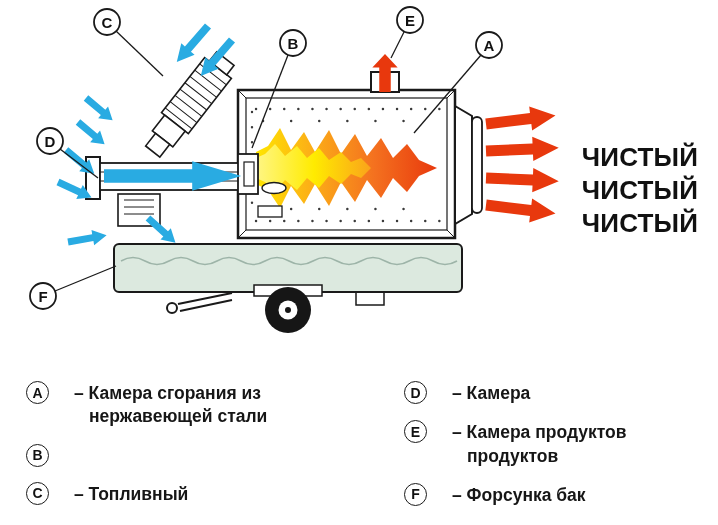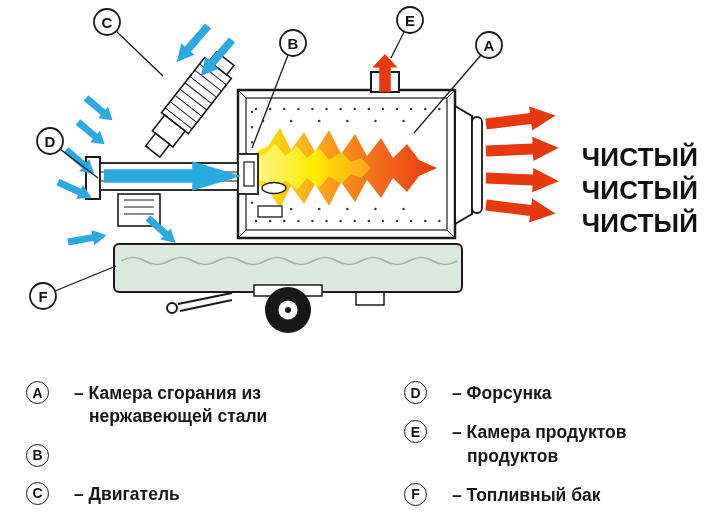--- a/index.html
+++ b/index.html
@@ -173,43 +173,43 @@
         <span class="l1">– Камера сгорания из</span>
         <span class="l2">нержавеющей стали</span>
       </span>
     </div>
     <div class="legend-item">
       <span class="badge">B</span>
     </div>
     <div class="legend-item">
       <span class="badge">C</span>
       <span class="legend-text">
-        <span class="l1">– Двигатель</span>
+        <span class="l1">– Топливный</span>
 
       </span>
     </div>
   </div>
 
   <div class="legend-col legend-right">
     <div class="legend-item">
       <span class="badge">D</span>
       <span class="legend-text">
-        <span class="l1">– Форсунка</span>
+        <span class="l1">– Камера</span>
 
       </span>
     </div>
     <div class="legend-item">
       <span class="badge">E</span>
       <span class="legend-text">
         <span class="l1">– Камера продуктов</span>
         <span class="l2">продуктов</span>
       </span>
     </div>
     <div class="legend-item">
       <span class="badge">F</span>
       <span class="legend-text">
-        <span class="l1">– Топливный бак</span>
+        <span class="l1">– Форсунка бак</span>
 
       </span>
     </div>
   </div>
 
 </div>
 
 </body></html>

